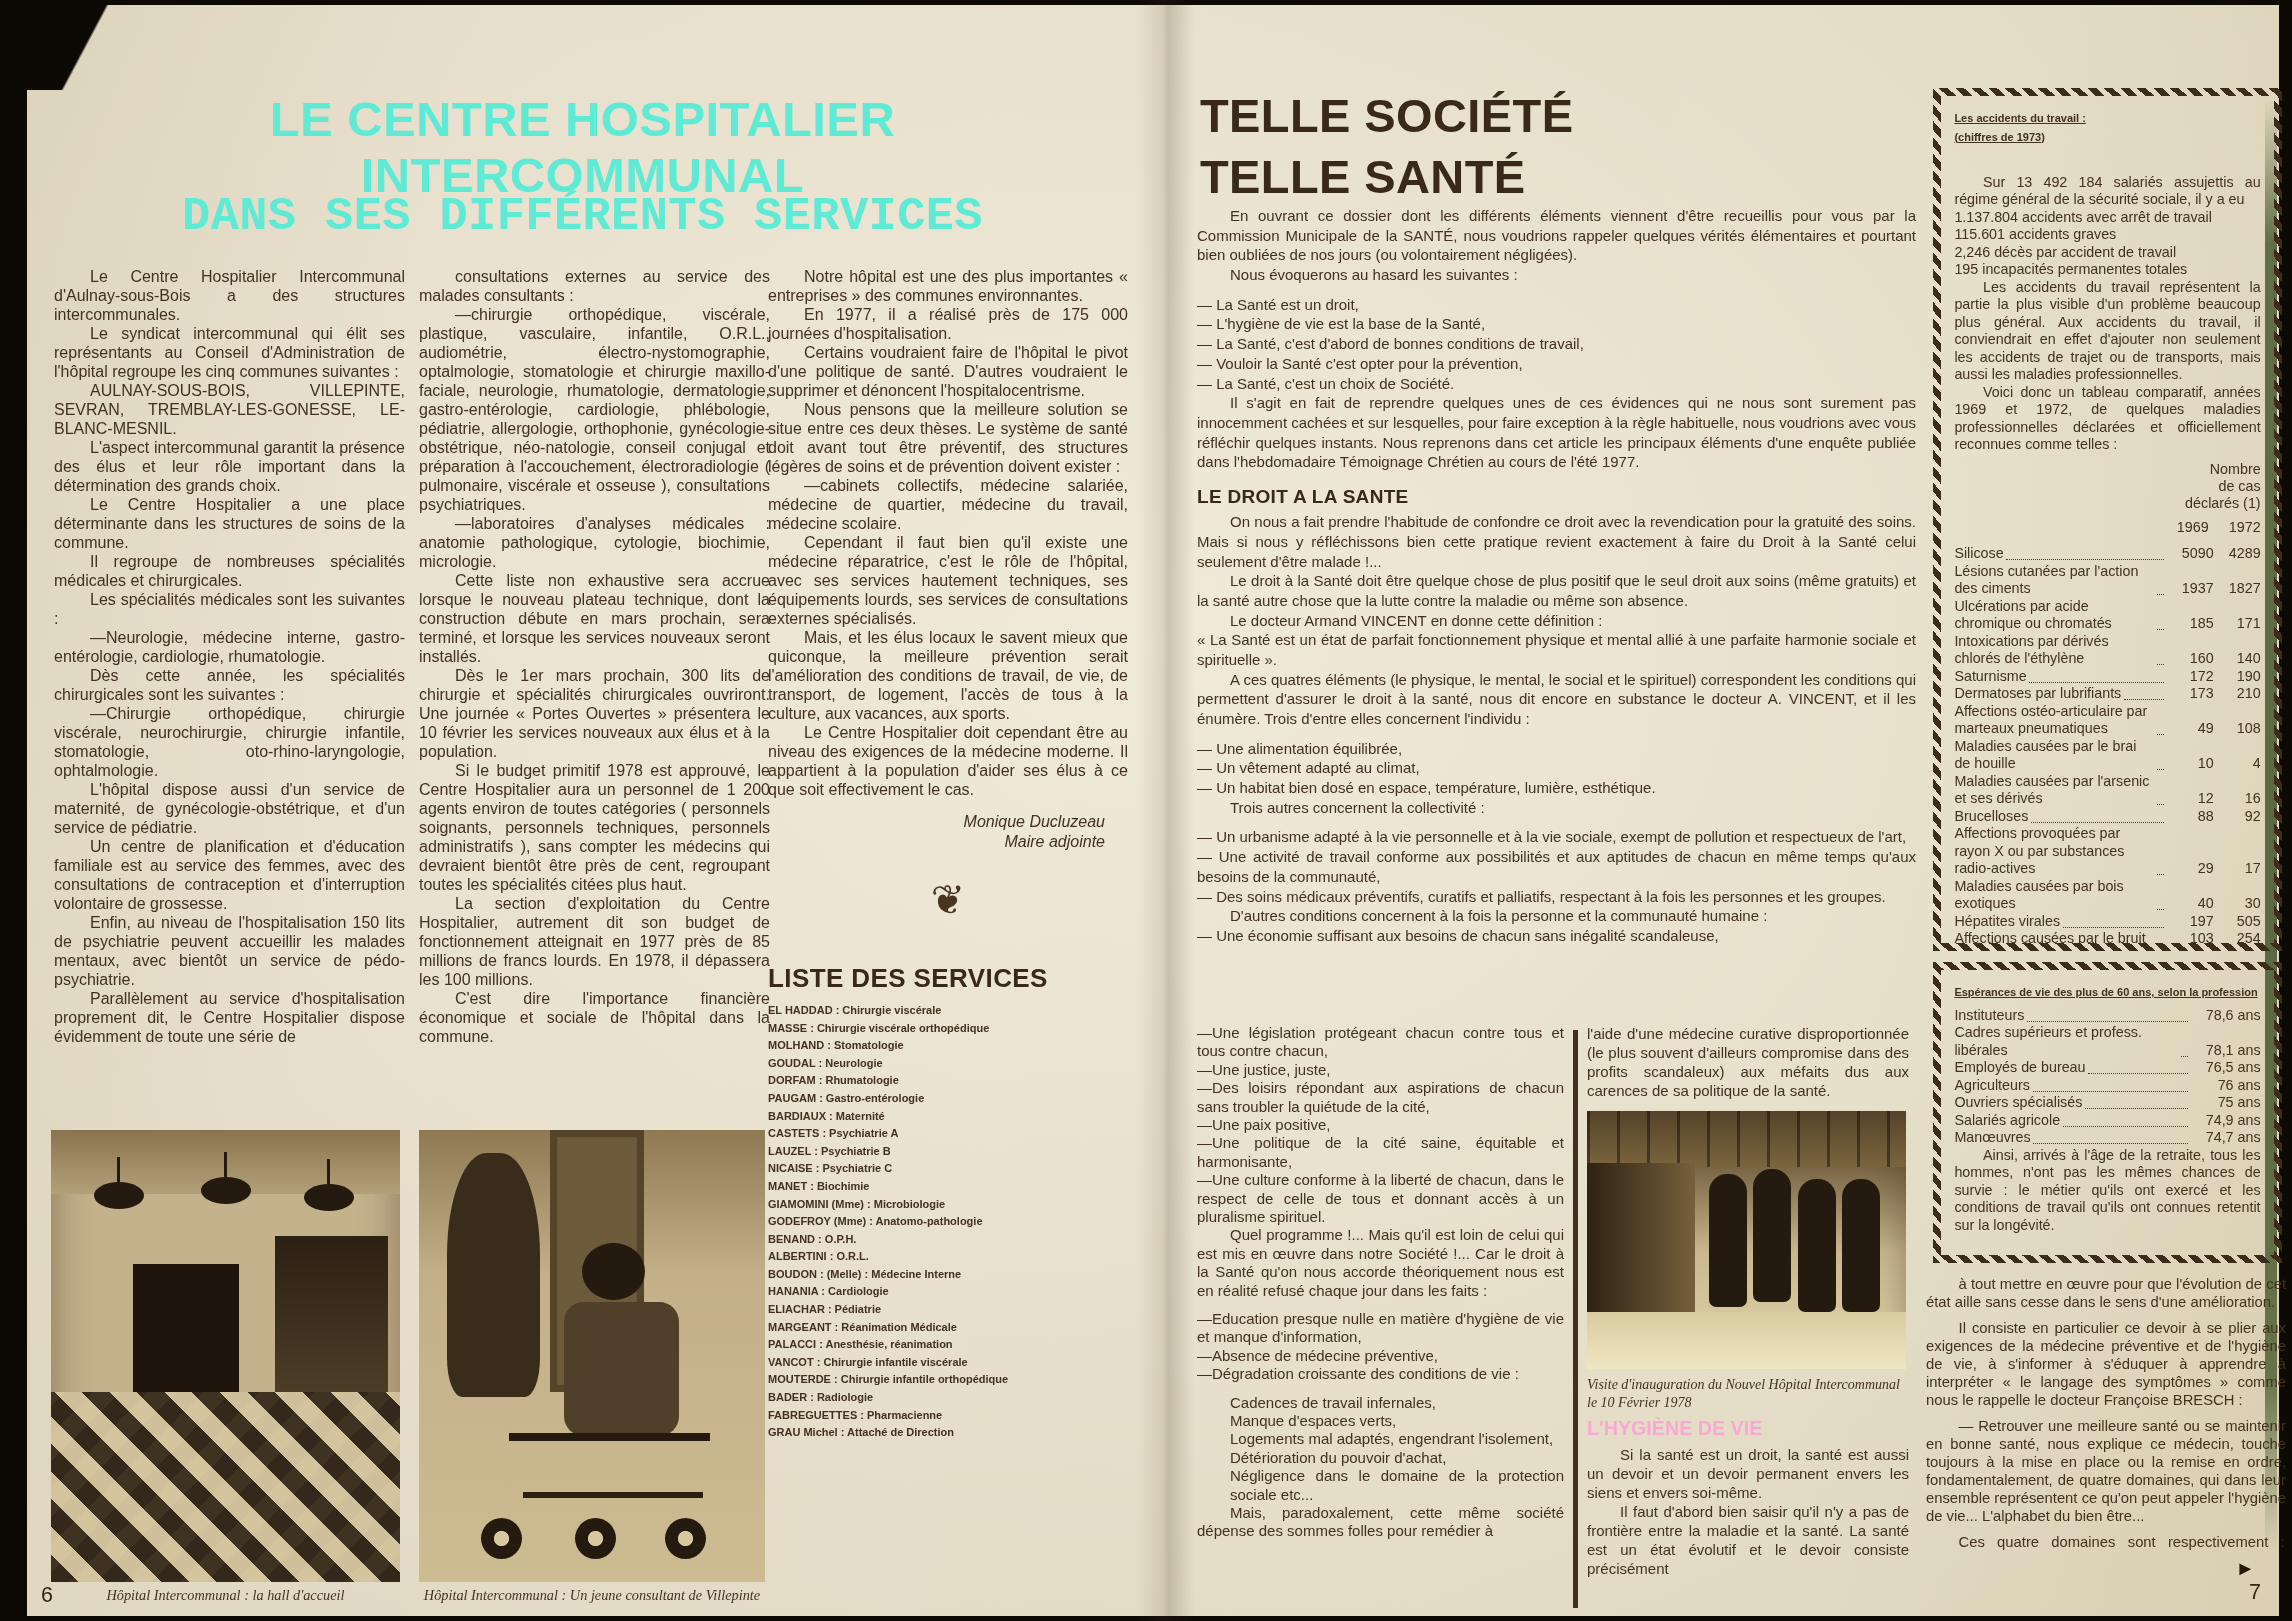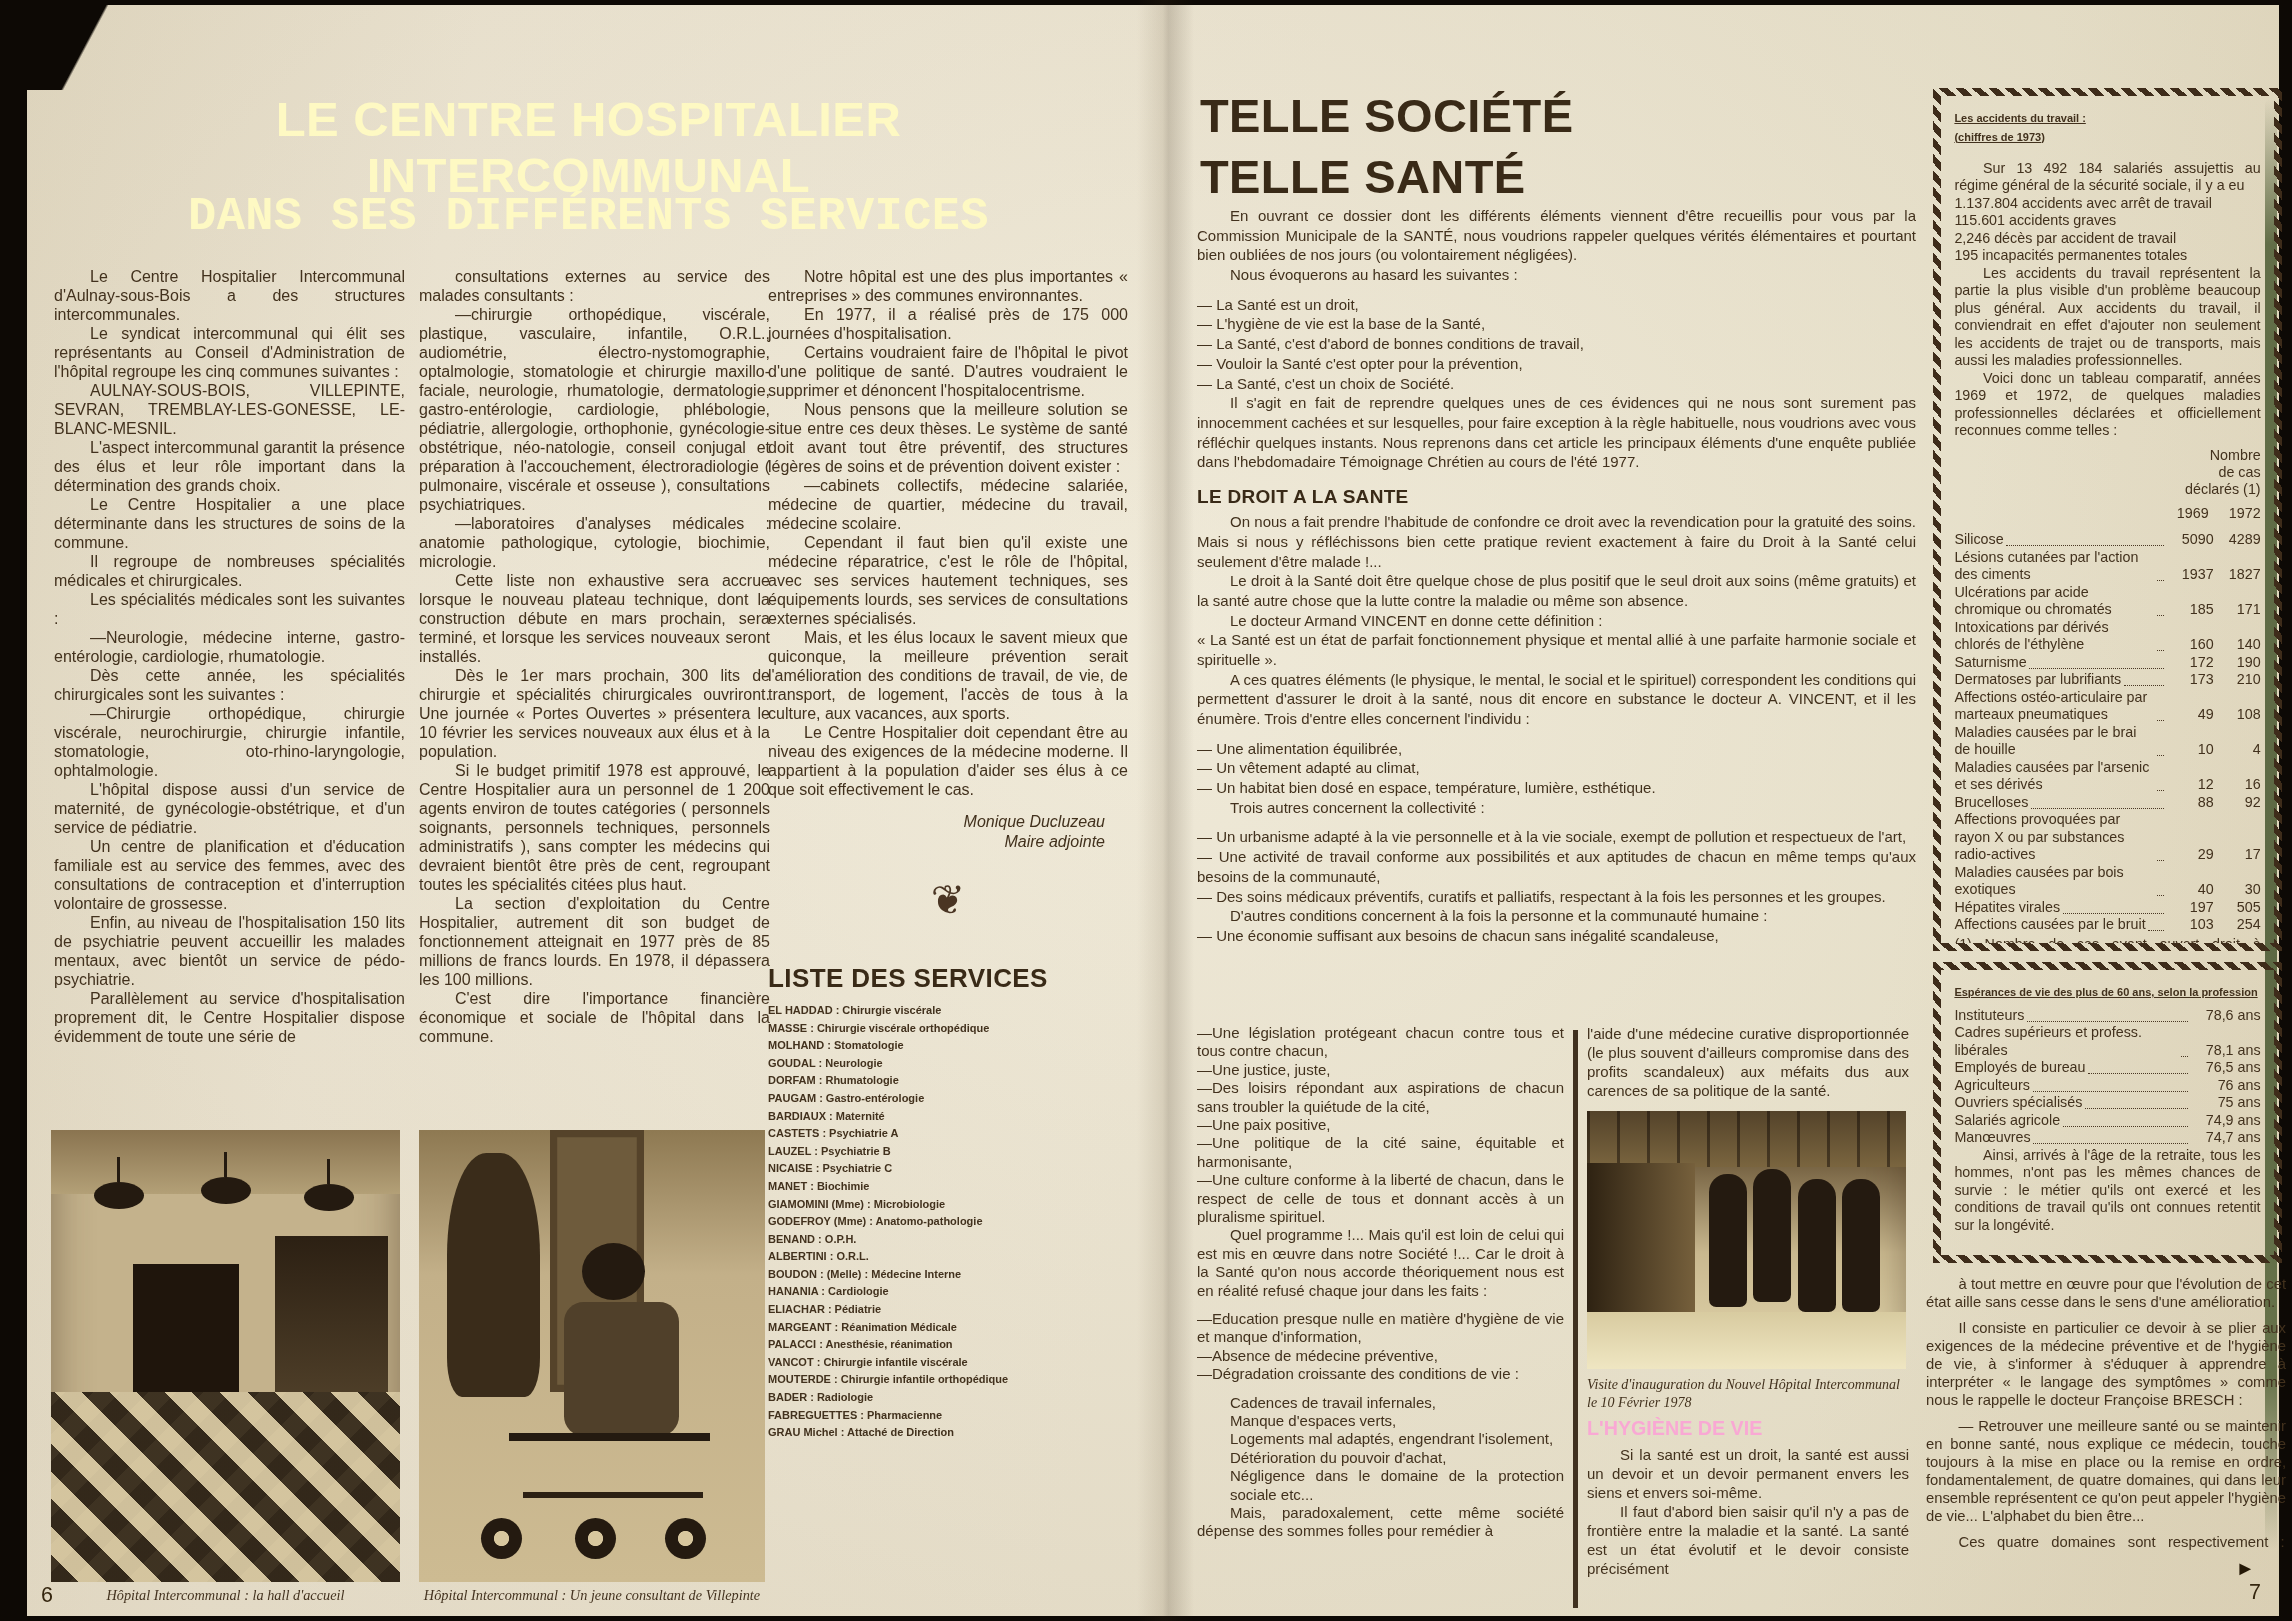--- a/index.html
+++ b/index.html
@@ -10,21 +10,21 @@
   .paper:after{content:"";position:absolute;inset:0;
          background:radial-gradient(ellipse at 50% 40%,rgba(255,255,250,.18) 0%,rgba(120,95,55,.10) 90%);}
   .gutter{position:absolute;left:1137px;top:0;width:57px;height:100%;
          background:linear-gradient(90deg,rgba(90,70,40,0),rgba(90,70,40,.13) 45%,rgba(60,45,25,.20) 55%,rgba(90,70,40,0));}
   .curl{position:absolute;left:0;top:0;width:224px;height:90px;
          background:linear-gradient(118deg,#0d0905 40%,rgba(13,9,5,0) 41%);}
   .edge-green{position:absolute;right:16px;top:99px;width:11.6px;height:1451px;border-radius:5.4px;opacity:.9;
          background:linear-gradient(180deg,rgba(84,98,58,0),#54623a 10%,#4e5c36 60%,#5a683e 88%,rgba(84,98,58,0));}
 
   
-  .h-left{position:absolute;left:60px;width:1057px;text-align:center;font-weight:bold;color:#fef9c3;
+  .h-left{position:absolute;left:54px;width:1057px;text-align:center;font-weight:bold;color:#5eead4;
           letter-spacing:0.4px;}
   .h1a{top:91px;font-size:49px;}
   .h1b{top:190px;font-size:47px;font-family:Liberation Mono, monospace;}
   .col{position:absolute;top:267px;font-size:16px;line-height:19px;text-align:justify;}
   .col .p{text-indent:2.25em;margin:0;}
   .col1{left:54px;width:351px;height:858px;overflow:hidden;}
   .col2{left:419px;width:351px;height:858px;overflow:hidden;}
   .col3{left:768px;width:360px;}
   .signature{text-align:right;padding-right:23px;margin-top:12.5px;font-size:16px;line-height:20.6px;font-style:italic;}
   .ornament{text-align:center;font-size:41px;line-height:41px;margin:27px 0 0;color:#4a3523;}
@@ -304,21 +304,21 @@
     </div>
     <div class="caption3">Visite d'inauguration du Nouvel Hôpital Intercommunal le 10 Février 1978</div>
     <div class="h3">L'HYGIÈNE DE VIE</div>
     <div class="p">Si la santé est un droit, la santé est aussi un devoir et un devoir permanent envers les siens et envers soi-même.</div>
     <div class="p">Il faut d'abord bien saisir qu'il n'y a pas de frontière entre la maladie et la santé. La santé est un état évolutif et le devoir consiste précisément</div>
   </div>
 
   <div class="box box1">
     <div class="box-title">Les accidents du travail :</div>
     <div class="box-title">(chiffres de 1973)</div>
-    <div class="p" style="margin-top:13px;">Sur 13 492 184 salariés assujettis au régime général de la sécurité sociale, il y a eu</div>
+    <div class="p" style="margin-top:27px;">Sur 13 492 184 salariés assujettis au régime général de la sécurité sociale, il y a eu</div>
     <div class="stats">
         <div class="item">1.137.804 accidents avec arrêt de travail</div>
         <div class="item">115.601 accidents graves</div>
         <div class="item">2,246 décès par accident de travail</div>
         <div class="item">195 incapacités permanentes totales</div>
       </div>
     <div class="p gap">Les accidents du travail représentent la partie la plus visible d'un problème beaucoup plus général. Aux accidents du travail, il conviendrait en effet d'ajouter non seulement les accidents de trajet ou de transports, mais aussi les maladies professionnelles.</div>
     <div class="p gap">Voici donc un tableau comparatif, années 1969 et 1972, de quelques maladies professionnelles déclarées et officiellement reconnues comme telles :</div>
     <div class="nombre">
         <div class="note-line">Nombre</div>

